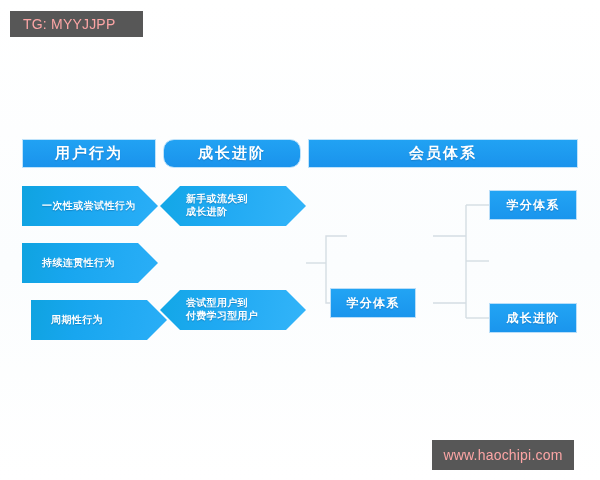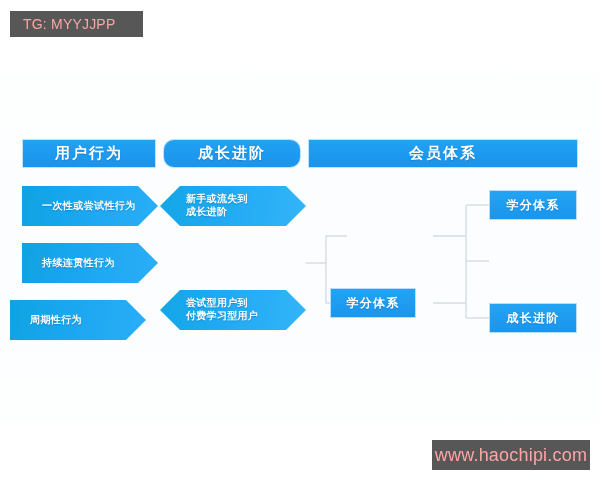--- a/index.html
+++ b/index.html
@@ -32,23 +32,23 @@
     width: 133px;
     height: 26px;
     font-size: 14px;
     justify-content: flex-start;
     padding-left: 13px;
     box-sizing: border-box;
   }
   #wm-bottom {
     left: 432px;
     top: 440px;
-    width: 158px;
+    width: 142px;
     height: 30px;
-    font-size: 18px;
+    font-size: 14px;
   }
 
   
   #diagram {
     position: absolute;
     left: 0;
     top: 0;
     width: 600px;
     height: 480px;
     background: linear-gradient(180deg, #ffffff 0%, #fbfdfe 55%, #ffffff 100%);
@@ -95,21 +95,21 @@
   }
   .chev-b {
     background: linear-gradient(100deg, #12a7e6 0%, #1fa9f2 40%, #33b4f9 100%);
     clip-path: polygon(0 0, calc(100% - 20px) 0, 100% 50%, calc(100% - 20px) 100%, 20px 100%, 0 50%, 20px 0);
     padding-left: 26px;
     font-size: 10px;
     letter-spacing: 0.3px;
   }
   #chev-a-0 { left: 22px; top: 186px; width: 136px; }
   #chev-a-1 { left: 22px; top: 243px; width: 136px; }
-  #chev-a-2 { left: 10px; top: 300px; width: 136px; }
+  #chev-a-2 { left: 31px; top: 300px; width: 136px; }
   #chev-b-0 { left: 160px; top: 186px; width: 146px; }
   #chev-b-1 { left: 160px; top: 243px; width: 146px; margin-top: 47px; }
   #chev-b-2 { left: 160px; top: 300px; width: 146px; }
   .chev-line { display: block; white-space: nowrap; }
 
   
   .node {
     position: absolute;
     box-sizing: border-box;
     background: linear-gradient(180deg, #22a4f4 0%, #1a95ed 100%);

